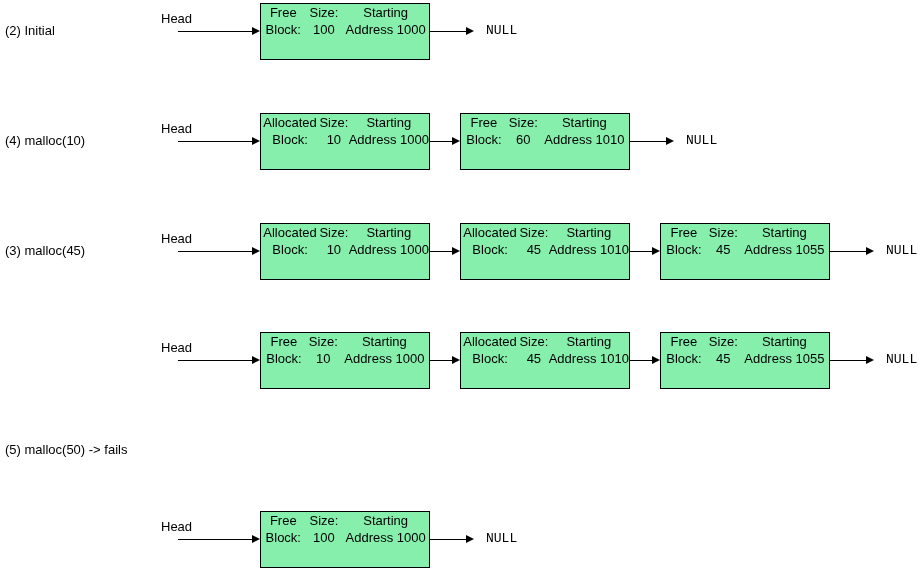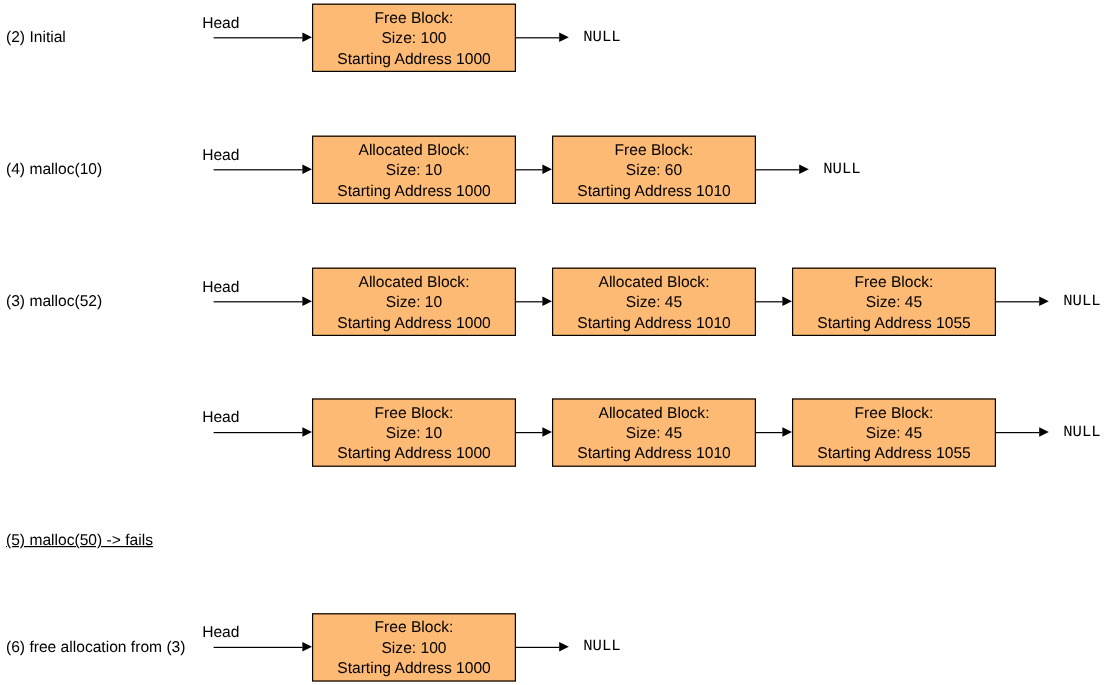--- a/index.html
+++ b/index.html
@@ -3,36 +3,36 @@
 <meta charset="utf-8">
 <style>
   html, body { margin:0; padding:0; background:#ffffff; }
   .canvas {
     position:relative; width:921px; height:571px; background:#ffffff;
     font-family:"Liberation Sans", sans-serif; font-size:13px; color:#000000;
     overflow:hidden;
   }
   .row { position:absolute; left:0; width:921px; height:57px; }
   .step-label { position:absolute; left:5px; top:20px; white-space:nowrap; }
-  .lone-label { position:absolute; left:5px; top:442px; white-space:nowrap;text-decoration:underline; }
-  .head-label { position:absolute; left:144px; width:80px; top:8px; text-align:center; }
+  .lone-label { position:absolute; left:5px; top:442px; white-space:nowrap; }
+  .head-label { position:absolute; left:161px; width:80px; top:8px; text-align:left; }
   .arrow { position:absolute; top:28px; height:1px; background:#000000; }
   .arrow::after {
     content:""; position:absolute; right:-8px; top:-4px; width:0; height:0;
     border-left:8px solid #000000; border-top:4px solid transparent; border-bottom:4px solid transparent;
   }
   .head-arrow { left:178px; width:74px; }
   .link-1 { left:430px; width:22px; }
   .link-2 { left:630px; width:22px; }
   .tail { width:36px; }
   .t1 { left:430px; } .t2 { left:630px; } .t3 { left:830px; }
   .block {
     position:absolute; top:0; width:170px; height:57px; box-sizing:border-box;
-    border:1px solid #000000; background:#fdba74;
-    display:flex; flex-direction:column; justify-content:center;
+    border:1px solid #000000; background:#86efac;
+    display:flex; justify-content:center;
     text-align:center; line-height:17px;
   }
   .col1 { left:260px; } .col2 { left:460px; } .col3 { left:660px; }
   .null-label { position:absolute; top:20px; white-space:nowrap;font-family:Liberation Mono, monospace; }
   .n1 { left:486px; } .n2 { left:686px; } .n3 { left:886px; }
 </style>
 </head>
 <body>
 
 <div class="canvas">
@@ -63,21 +63,21 @@
     <div class="block col2">
       <div>Free Block:</div>
       <div>Size: 60</div>
       <div>Starting Address 1010</div>
     </div>
     <div class="arrow tail t2"></div>
     <div class="null-label n2">NULL</div>
   </div>
 
   <div class="row" style="top:223px">
-    <div class="step-label">(3) malloc(52)</div>
+    <div class="step-label">(3) malloc(45)</div>
     <div class="head-label">Head</div>
     <div class="arrow head-arrow"></div>
     <div class="block col1">
       <div>Allocated Block:</div>
       <div>Size: 10</div>
       <div>Starting Address 1000</div>
     </div>
     <div class="arrow link-1"></div>
     <div class="block col2">
       <div>Allocated Block:</div>
@@ -114,21 +114,20 @@
       <div>Size: 45</div>
       <div>Starting Address 1055</div>
     </div>
     <div class="arrow tail t3"></div>
     <div class="null-label n3">NULL</div>
   </div>
 
   <div class="lone-label">(5) malloc(50) -&gt; fails</div>
 
   <div class="row" style="top:511px">
-    <div class="step-label">(6) free allocation from (3)</div>
     <div class="head-label">Head</div>
     <div class="arrow head-arrow"></div>
     <div class="block col1">
       <div>Free Block:</div>
       <div>Size: 100</div>
       <div>Starting Address 1000</div>
     </div>
     <div class="arrow tail t1"></div>
     <div class="null-label n1">NULL</div>
   </div>

